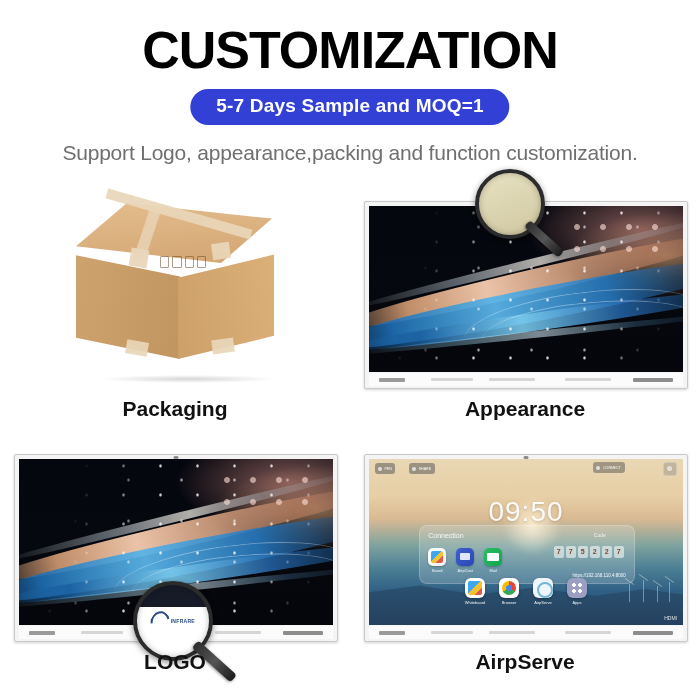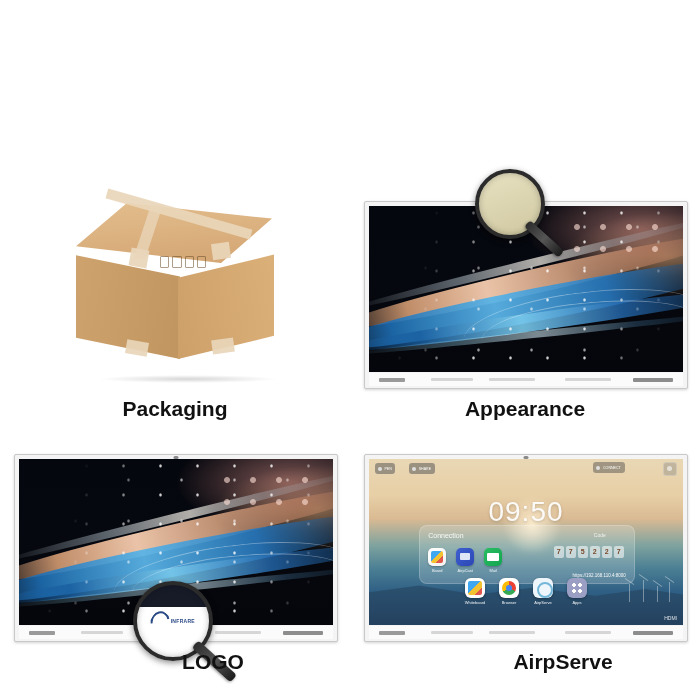--- a/index.html
+++ b/index.html
@@ -36,21 +36,21 @@
   .cell-tl{left:0;top:0;}
   .cell-tr{left:350px;top:0;}
   .cell-bl{left:0;top:253px;}
   .cell-br{left:350px;top:253px;}
 
   .caption{
     position:absolute;left:0;width:350px;text-align:center;
     font-size:21px;font-weight:bold;color:#111;
   }
   .cap-top{top:212px;}
-  .cap-bot{top:212px;padding-left:38px;}
+  .cap-bot{top:212px;}
 
   
   .box-wrap{position:absolute;left:52px;top:14px;width:246px;height:180px;}
   .bx-top2{
     position:absolute;left:24px;top:4px;width:196px;height:60px;
     background:linear-gradient(175deg,#e3bd8d,#d3a572);
     clip-path:polygon(26% 0%, 100% 26%, 74% 100%, 0% 72%);
   }
   .bx-left{
     position:absolute;left:24px;top:42px;width:104px;height:118px;
@@ -212,20 +212,25 @@
   .logo-swoosh{width:16px;height:16px;border-radius:50%;
     border:2.5px solid #2a4a86;border-right-color:transparent;border-bottom-color:transparent;
     transform:rotate(35deg);}
   .logo-txt{font-size:5px;font-weight:bold;color:#2a4a86;letter-spacing:.3px;}
 </style>
 </head>
 <body>
 
 <div class="page">
 
+  <div class="header">
+    <div class="title">CUSTOMIZATION</div>
+    <div class="badge">5-7 Days Sample and MOQ=1</div>
+    <div class="subtitle">Support Logo, appearance,packing and function customization.</div>
+  </div>
 
   <div class="grid">
 
     <div class="cell cell-tl">
       <div class="box-wrap">
         <div class="bx-top2"></div>
         <div class="bx-left"></div>
         <div class="bx-right"></div>
         <div class="tape tape-a"></div>
         <div class="tape tape-b"></div>

